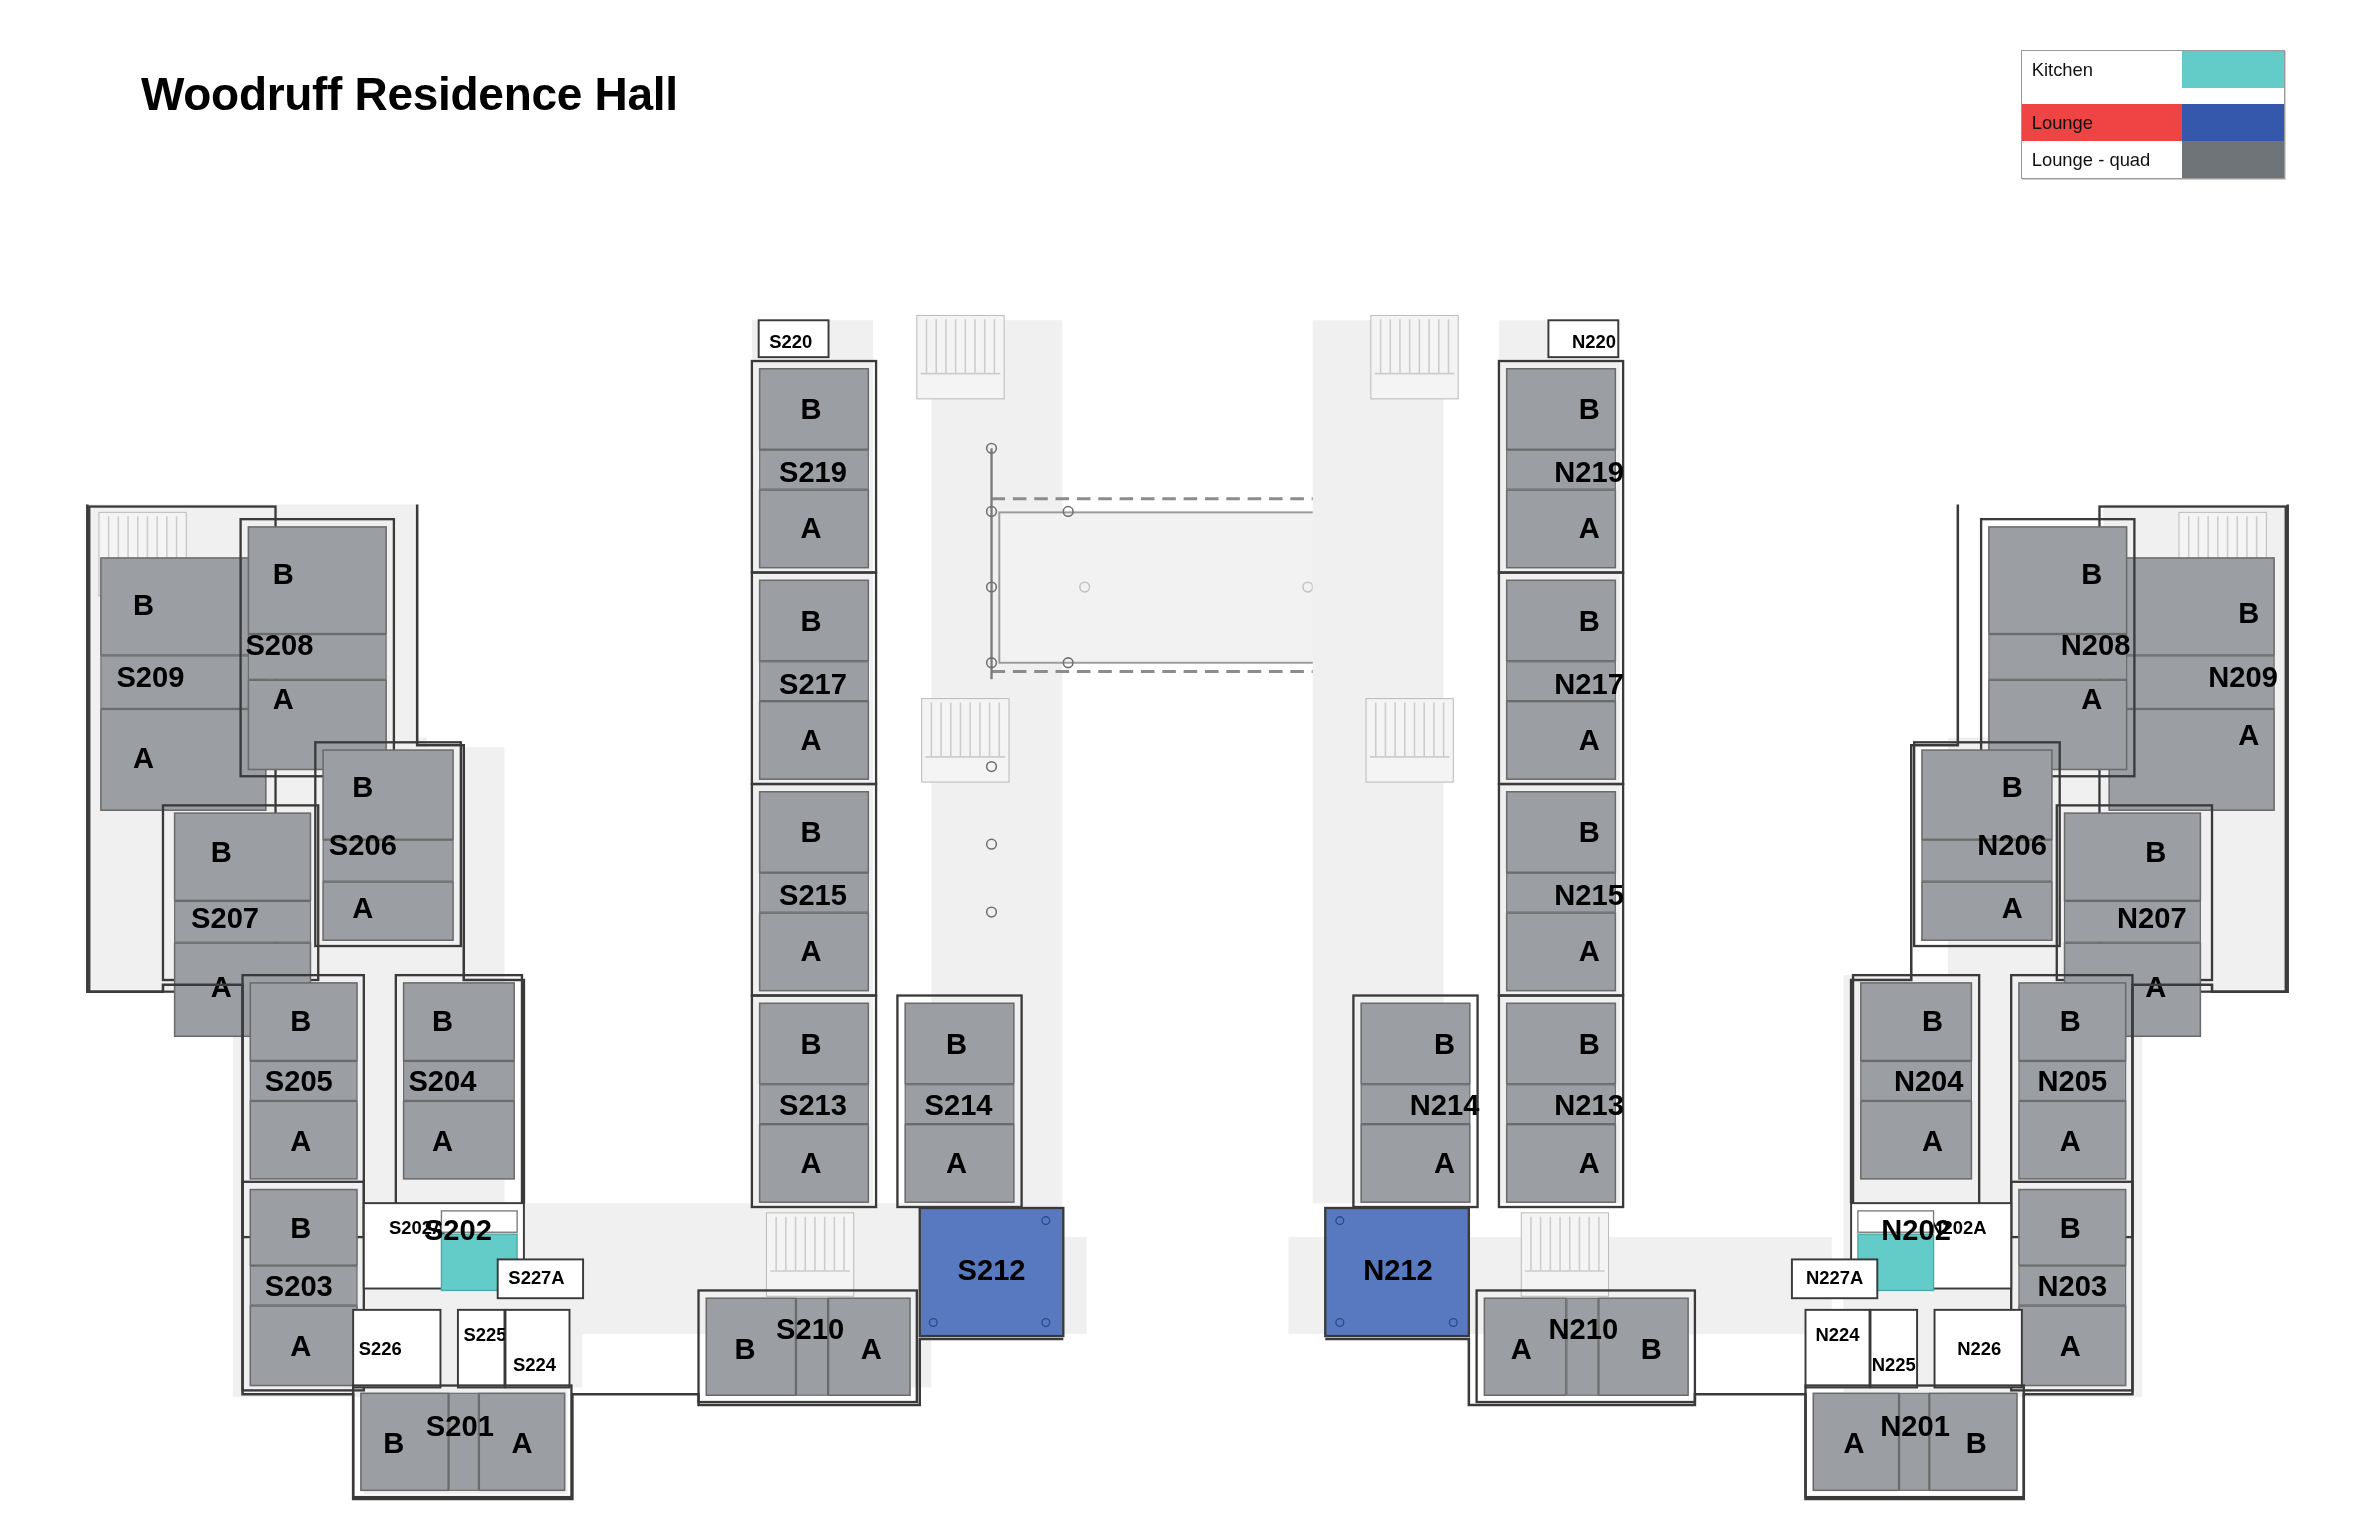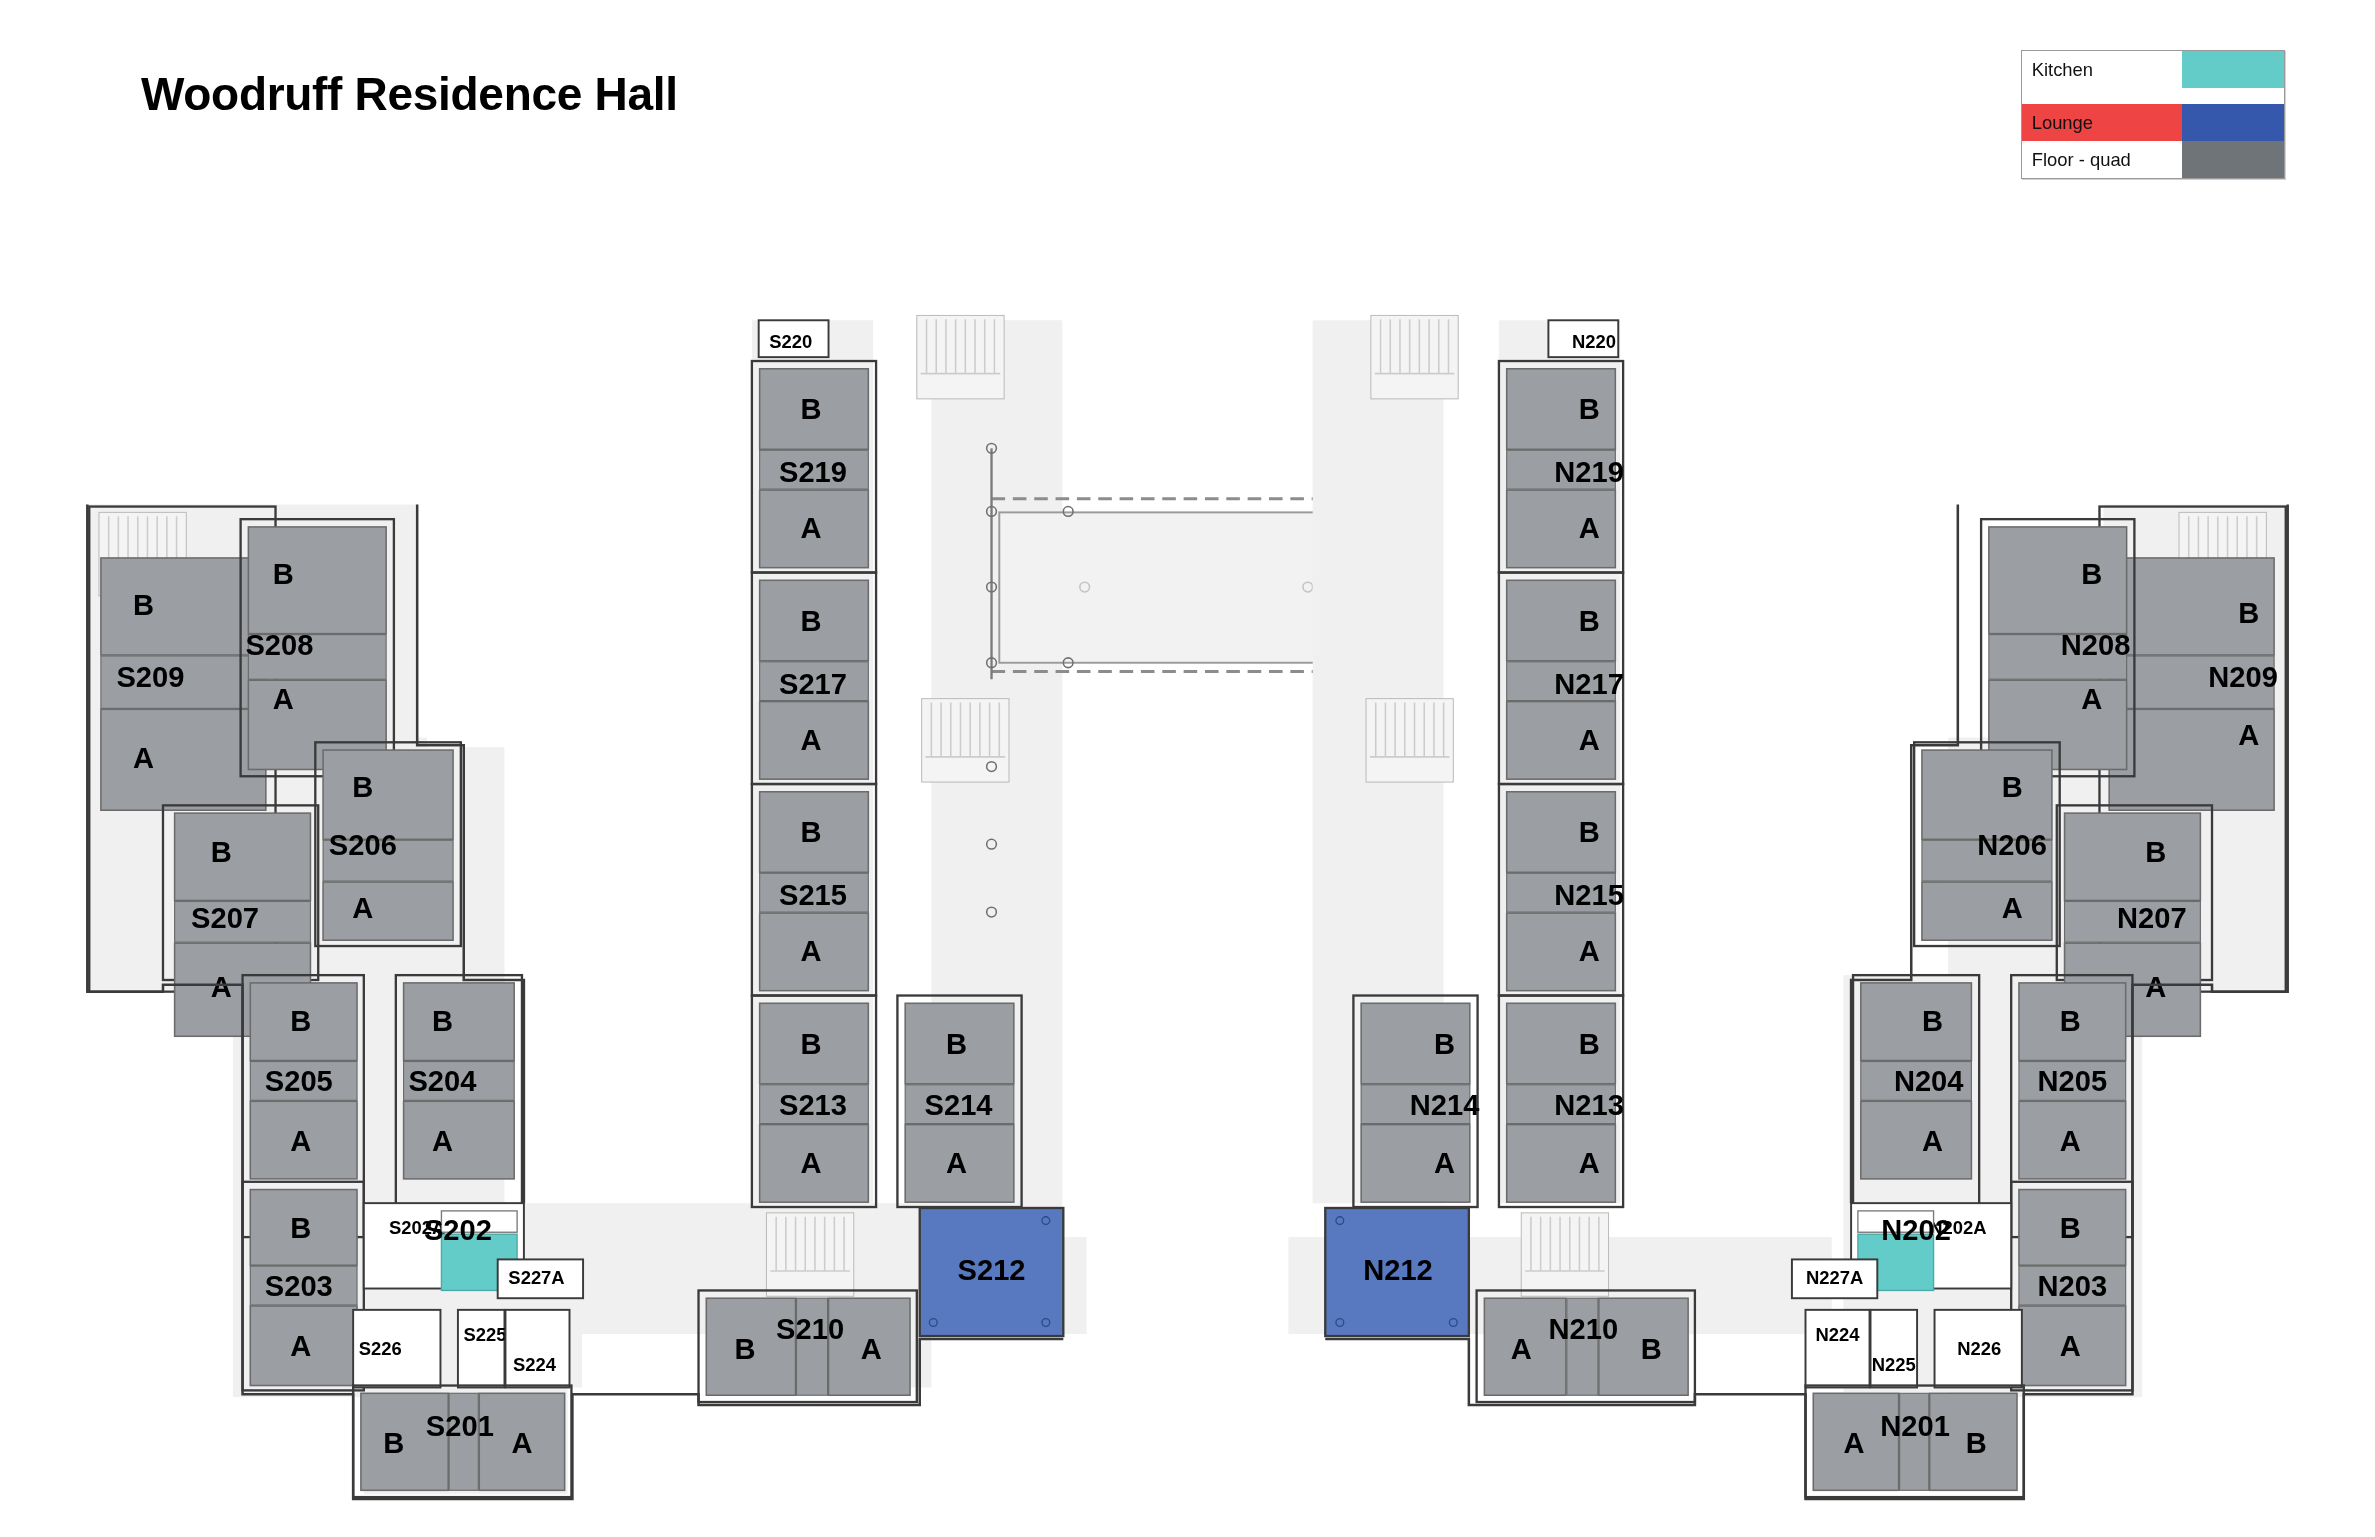--- a/index.html
+++ b/index.html
@@ -51,21 +51,21 @@
 <div id="legend">
   <div class="legend-row">
     <div class="legend-label">Kitchen</div>
     <div class="legend-swatch" style="background: rgb(99, 204, 200);"></div>
   </div>
   <div class="legend-row alt">
     <div class="legend-label">Lounge</div>
     <div class="legend-swatch" style="background: rgb(53, 88, 173);"></div>
   </div>
   <div class="legend-row">
-    <div class="legend-label">Floor - quad</div>
+    <div class="legend-label">Lounge - quad</div>
     <div class="legend-swatch" style="background: rgb(110, 116, 120);"></div>
   </div>
 </div>
 
 <div id="plan">
 <svg width="2375" height="1537" viewBox="0 0 2448 1584" xmlns="http://www.w3.org/2000/svg">
   <defs>
     <g id="stair-glyph">
       <rect x="0" y="0" width="90" height="86" fill="#f4f4f4" stroke="#b8b8b8" stroke-width="1"></rect>
       <g stroke="#cccccc" stroke-width="1.6">

